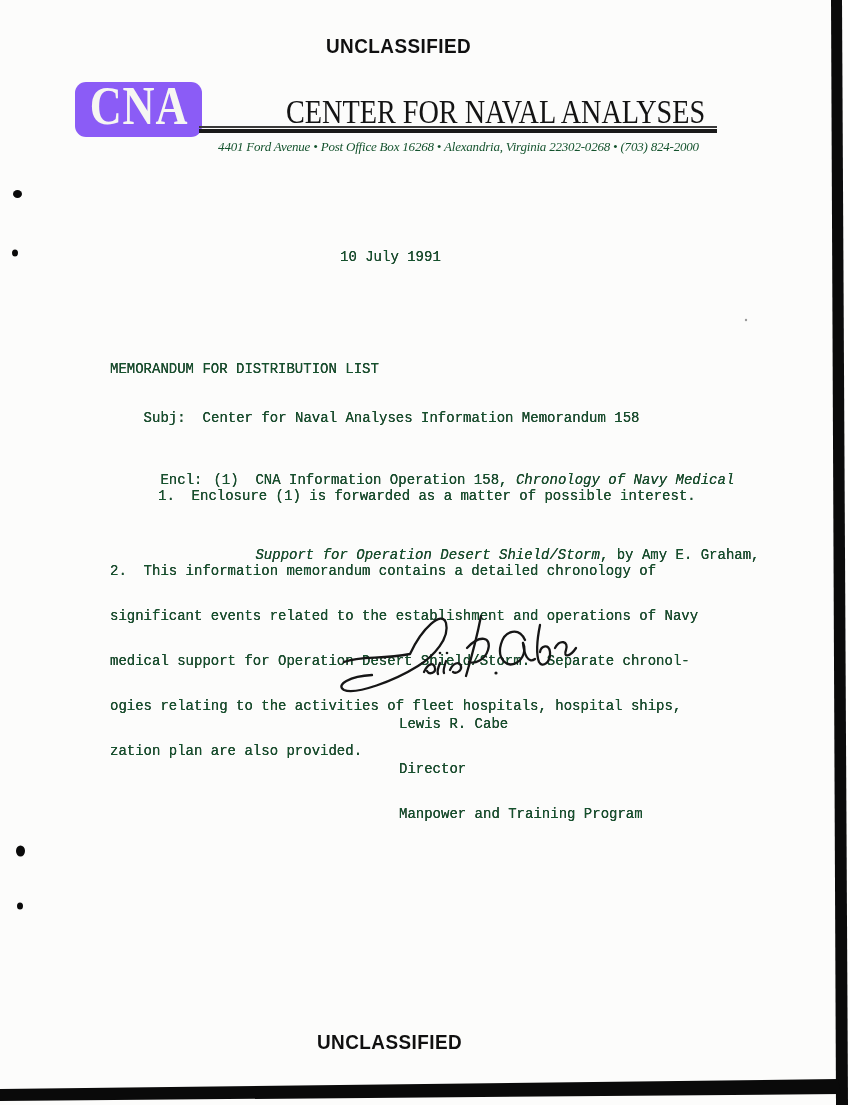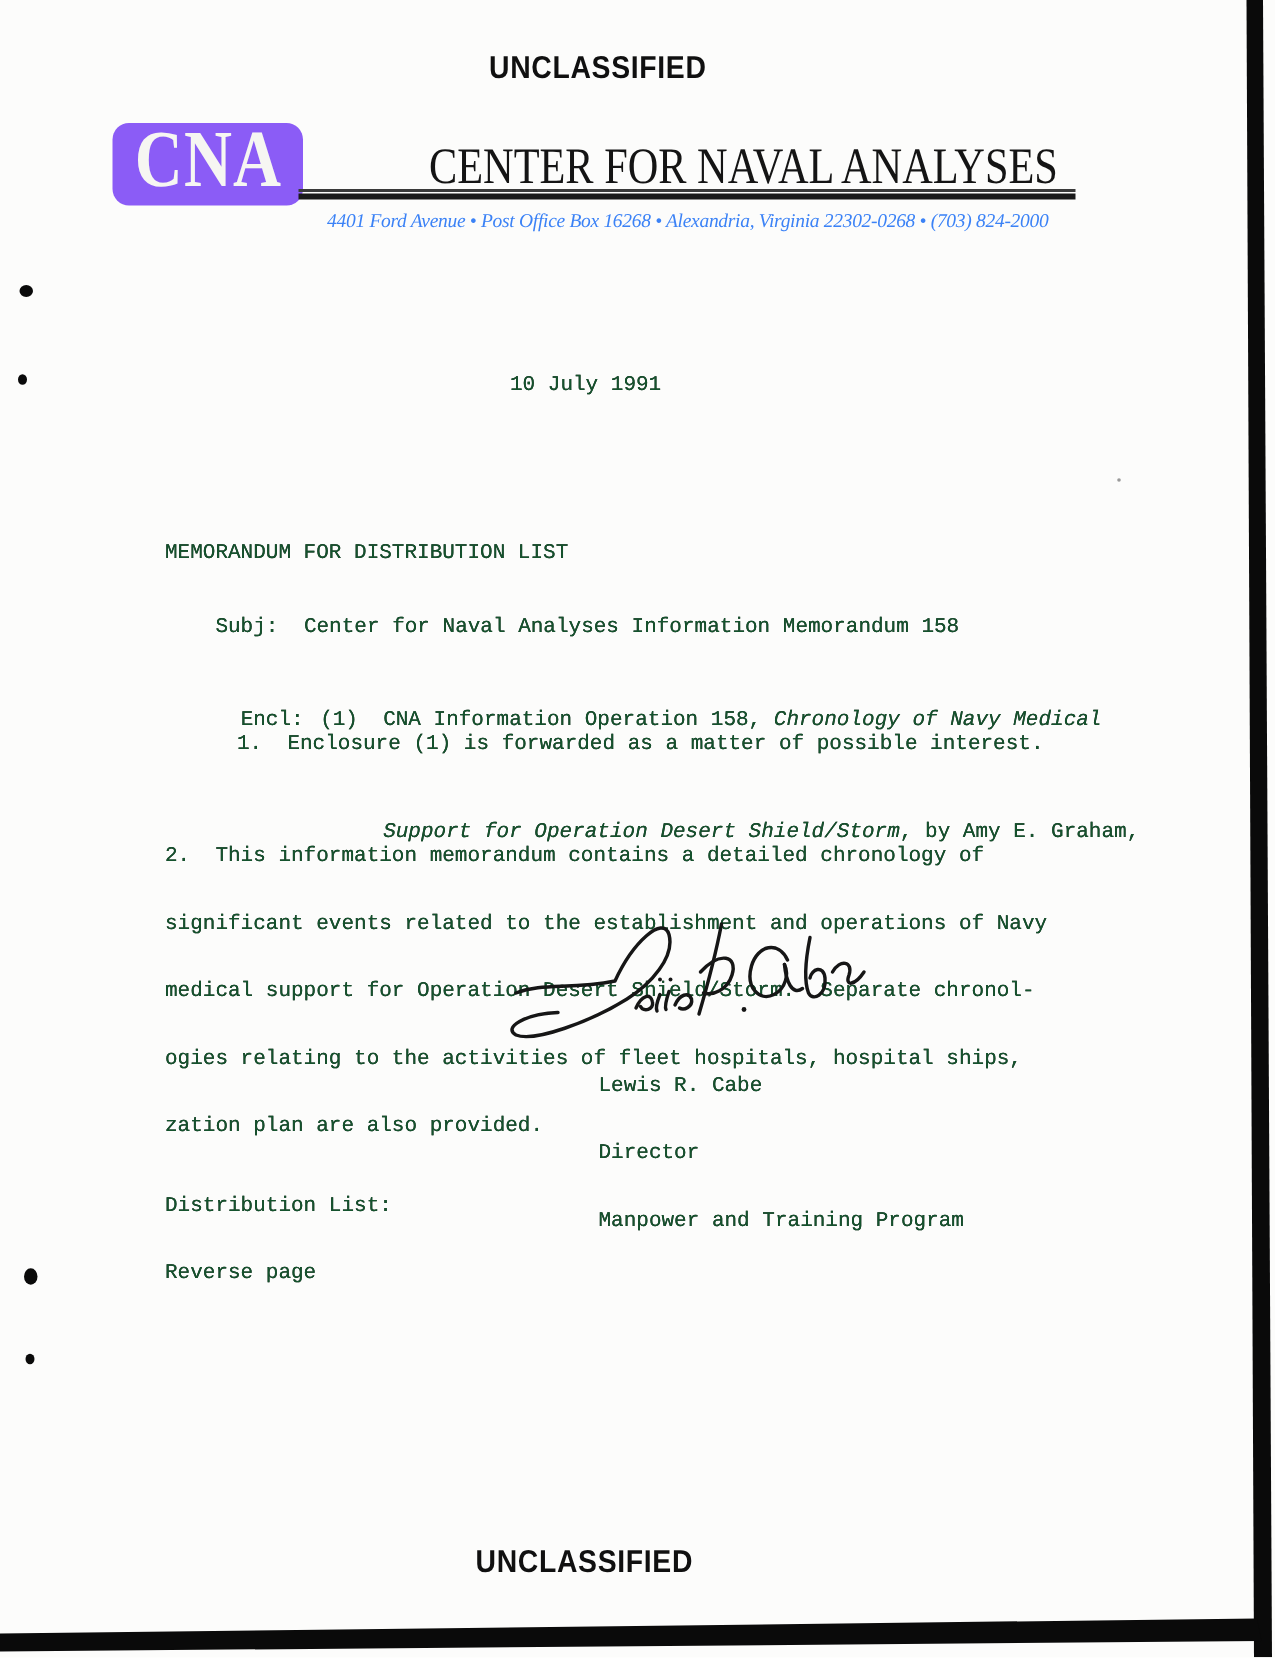--- a/index.html
+++ b/index.html
@@ -32,21 +32,21 @@
     position:absolute; left:286px; top:95px;
     font:400 34px/34px "Liberation Serif", serif; color:#141414;
     transform:scaleX(0.83); transform-origin:left top; white-space:nowrap;
   }
   .rule { position:absolute; left:199px; top:126px; width:518px; }
   .rule .thin  { height:2px; background:#3a3a3a; }
   .rule .thick { height:4px; background:#1a1a1a; margin-top:1px; }
   .address {
     position:absolute; left:200px; top:139px; width:517px; text-align:center;
     font:italic 13px/16px "Liberation Serif", serif; letter-spacing:-0.2px;
-    color:#3b82f6; white-space:nowrap;
+    color:#14532d; white-space:nowrap;
   }
 
   
   .mono {
     position:absolute; font-family:"Liberation Mono", monospace;
     font-size:14px; line-height:15px; white-space:pre; color:#14532d;
     text-shadow:0 0 0.4px #1b1b1b;
   }
   .it { font-style:italic; }
 
@@ -129,24 +129,20 @@
       <path d="M223,38 C228,29 237,31 234,40 C231,48 238,47 244,38"></path>
     </g>
   </svg>
 
   <div class="mono sig-text">
     <div>Lewis R. Cabe</div>
     <div>Director</div>
     <div>Manpower and Training Program</div>
   </div>
 
-  <div class="mono dist">
-    <div>Distribution List:</div>
-    <div>Reverse page</div>
-  </div>
 
   <div class="cls bottom">UNCLASSIFIED</div>
 
   <svg class="artifacts" width="850" height="1105" viewBox="0 0 850 1105">
     <polygon points="831,0 842,0 848,1105 836,1105" fill="#0a0a0a"></polygon>
     <polygon points="0,1089 838,1079 841,1094 0,1101" fill="#0a0a0a"></polygon>
     <ellipse cx="17.5" cy="194" rx="4.5" ry="4" fill="#0a0a0a"></ellipse>
     <ellipse cx="15" cy="253" rx="3" ry="3.5" fill="#0a0a0a"></ellipse>
     <ellipse cx="20.5" cy="851" rx="4.5" ry="5.5" fill="#0a0a0a"></ellipse>
     <ellipse cx="20" cy="906" rx="3" ry="3.5" fill="#0a0a0a"></ellipse>

